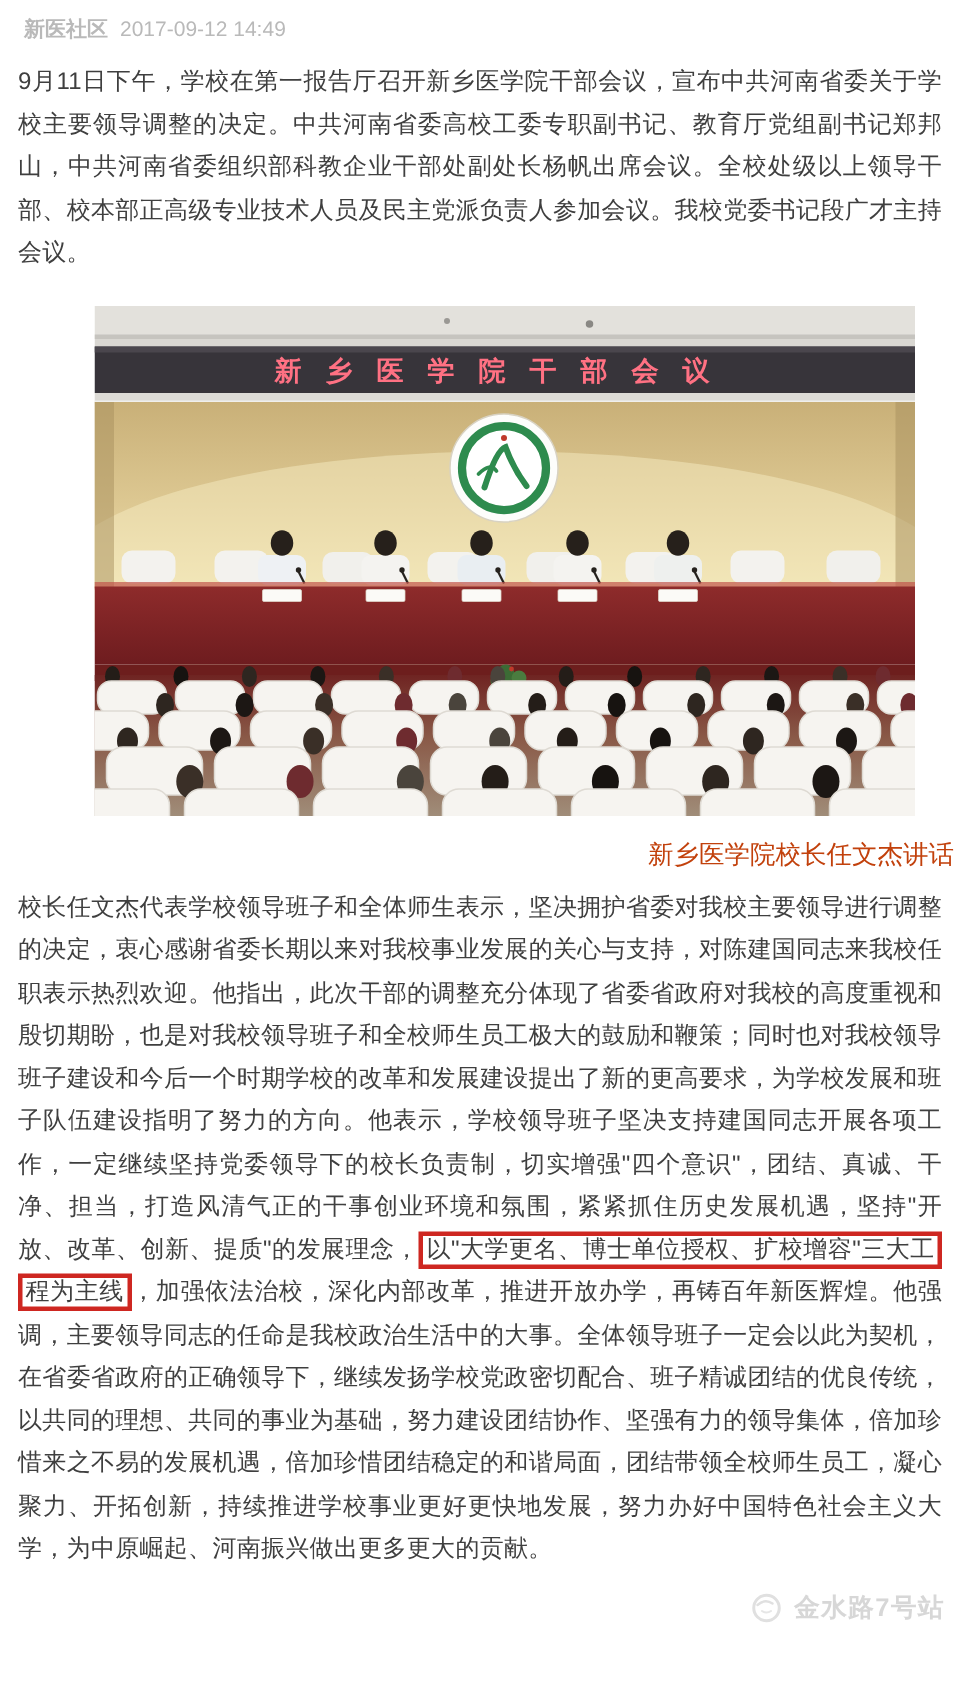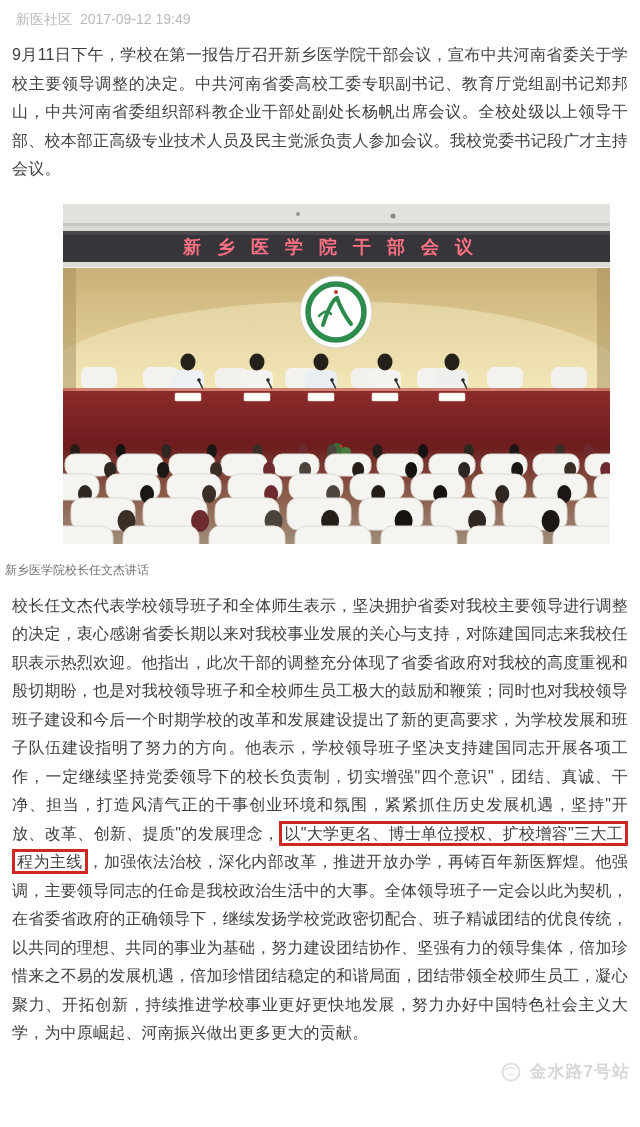--- a/index.html
+++ b/index.html
@@ -7,50 +7,50 @@
     width:640px;height:1127px;overflow:hidden;background:#ffffff;
     font-family:"Liberation Sans","DejaVu Sans",sans-serif;
     -webkit-font-smoothing:antialiased;
   }
   .page{width:640px;height:1127px;position:relative;}
   .title{
     margin:18px 14px 0 16px;font-size:24px;font-weight:700;color:#1f1f1f;
     line-height:32px;letter-spacing:0.5px;
   }
   .meta{margin:11px 16px 0 16px;font-size:14px;color:#b9b9b9;}
-  .meta .src{margin-right:8px;}
+  .meta .src{margin-right:8px;font-weight:bold;}
   p.body-p{
     font-size:16px;color:#3f3f3f;line-height:28.5px;text-align:justify;
     margin:12px;letter-spacing:0.2px;
   }
   .p1{margin:23px 1px 0 16px;}
   .p2{margin:15px 1px 0 16px;}
   .photo-wrap{margin:20px 0 16px 63px;width:547px;height:340px;display:block;text-align:right;}
   .photo-wrap svg{display:block;}
-  .caption{margin:15px 4px 0 5px;font-size:12px;color:#737373;line-height:20px;}
+  .caption{margin:15px 4px 0 5px;font-size:17px;color:#c2410c;line-height:20px;text-align:right;}
   .p3{margin:25px 4px 0 5px;}
   .hl{
     border:3px solid #ce2721;padding:1px 2px;
     box-decoration-break:clone;-webkit-box-decoration-break:clone;
   }
   .watermark{
     display:flex;justify-content:flex-end;align-items:center;gap:7px;
     margin:6px 10px 0 0;color:#d7d7d7;font-size:17px;font-weight:600;
     letter-spacing:1px;
   }
   .wm-icon{flex:0 0 auto;}
 </style>
 </head>
 <body>
 
 <div class="page">
 
 
   <div class="meta">
-    <span class="src">新医社区</span><span>2017-09-12 19:49</span>
+    <span class="src">新医社区</span><span>2017-09-12 14:49</span>
   </div>
 
   <p class="body-p p1">9月11日下午，学校在第一报告厅召开新乡医学院干部会议，宣布中共河南省委关于学校主要领导调整的决定。中共河南省委高校工委专职副书记、教育厅党组副书记郑邦山，中共河南省委组织部科教企业干部处副处长杨帆出席会议。全校处级以上领导干部、校本部正高级专业技术人员及民主党派负责人参加会议。我校党委书记段广才主持会议。</p>
 
 
   <div class="photo-wrap">
     <svg viewBox="0 0 547 340" width="547" height="340" xmlns="http://www.w3.org/2000/svg">
       <defs>
         <linearGradient id="wallG" x1="0" y1="0" x2="0" y2="1">
           <stop offset="0" stop-color="#c9b078"></stop>

